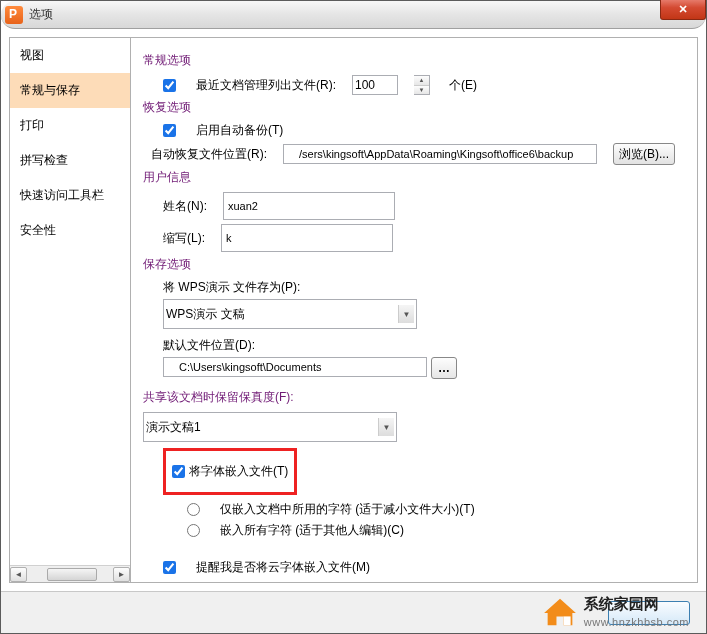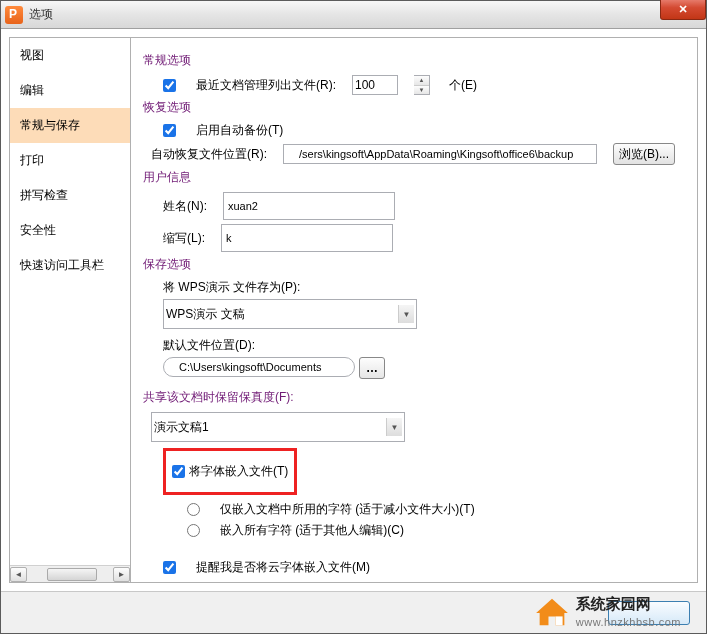--- a/index.html
+++ b/index.html
@@ -21,20 +21,21 @@
   flex-direction: column;
 }
 .titlebar {
   height: 28px;
   background: linear-gradient(to bottom, #f7f7f7 0%, #e5e5e5 50%, #d8d8d8 100%);
   border-bottom: 1px solid #a0a0a0;
   display: flex;
   align-items: center;
   padding: 0 4px;
   position: relative;
+  border-radius: 14px;
 }
 .app-icon {
   width: 18px;
   height: 18px;
   background: linear-gradient(to bottom, #ff8a3c, #e8631a);
   border-radius: 3px;
   margin-right: 6px;
   position: relative;
 }
 .app-icon::after {
@@ -226,21 +227,21 @@
 .ok-btn {
   height: 24px;
   width: 82px;
   background: linear-gradient(#f9fcff, #d6e9f8);
   border: 1px solid #3c7fb1;
   border-radius: 3px;
   font-size: 12px;
 }
 .watermark {
   position: absolute;
-  right: 26px;
+  right: 18px;
   bottom: 6px;
   display: flex;
   align-items: center;
   gap: 6px;
   z-index: 20;
   pointer-events: none;
 }
 .watermark .house {
   width: 36px; height: 30px;
 }
@@ -258,26 +259,25 @@
     <div class="close-btn">
       <span class="close-x">✕</span>
     </div>
   </div>
 
   <div class="body-area">
 
     <div class="sidebar">
       <div class="sidebar-list">
         <div class="side-item">视图</div>
-        <div class="side-item">编辑</div>
         <div class="side-item selected">常规与保存</div>
         <div class="side-item">打印</div>
         <div class="side-item">拼写检查</div>
+        <div class="side-item">快速访问工具栏</div>
         <div class="side-item">安全性</div>
-        <div class="side-item">快速访问工具栏</div>
       </div>
       <div class="scrollbar-h">
         <div class="sb-btn">◄</div>
         <div class="sb-track">
             <div class="sb-thumb"></div>
           </div>
         <div class="sb-btn">►</div>
       </div>
     </div>
 
@@ -320,27 +320,27 @@
       <div class="row" style="flex-direction:column;align-items:flex-start;gap:3px">
         <span class="lbl">将 WPS演示 文件存为(P):</span>
         <div class="select">
           <span>WPS演示 文稿</span>
           <span class="arrow">▼</span>
         </div>
       </div>
       <div class="row" style="flex-direction:column;align-items:flex-start;gap:3px;margin-top:8px">
         <span class="lbl">默认文件位置(D):</span>
         <div style="display:flex;gap:4px">
-          <input class="path-input" style="width: 192px; border-radius: 10px;" value="C:\Users\kingsoft\Documents">
+          <input class="path-input" style="width: 264px;" value="C:\Users\kingsoft\Documents">
           <div class="dots-btn">…</div>
         </div>
       </div>
 
       <div class="section-title" style="margin-top:10px">共享该文档时保留保真度(F):</div>
-      <div class="row" style="margin-left:8px">
+      <div class="row" style="margin-left:0">
         <div class="select">
           <span>演示文稿1</span>
           <span class="arrow">▼</span>
         </div>
       </div>
 
       <div style="margin-top:6px">
         <div class="highlight-box">
           <input type="checkbox" class="check" checked="" style="">
           <span class="lbl">将字体嵌入文件(T)</span>

